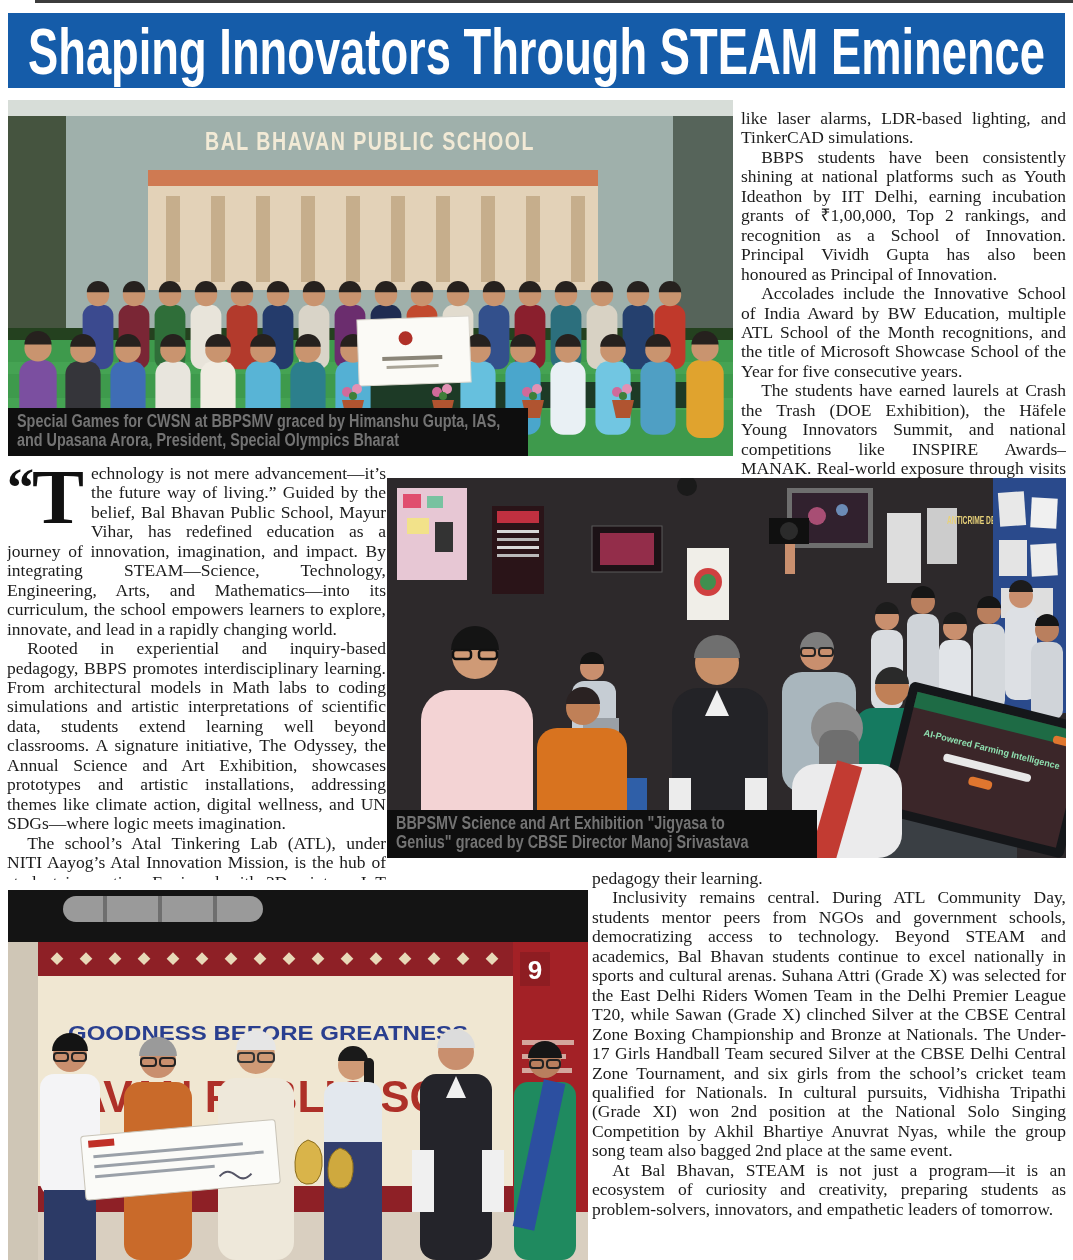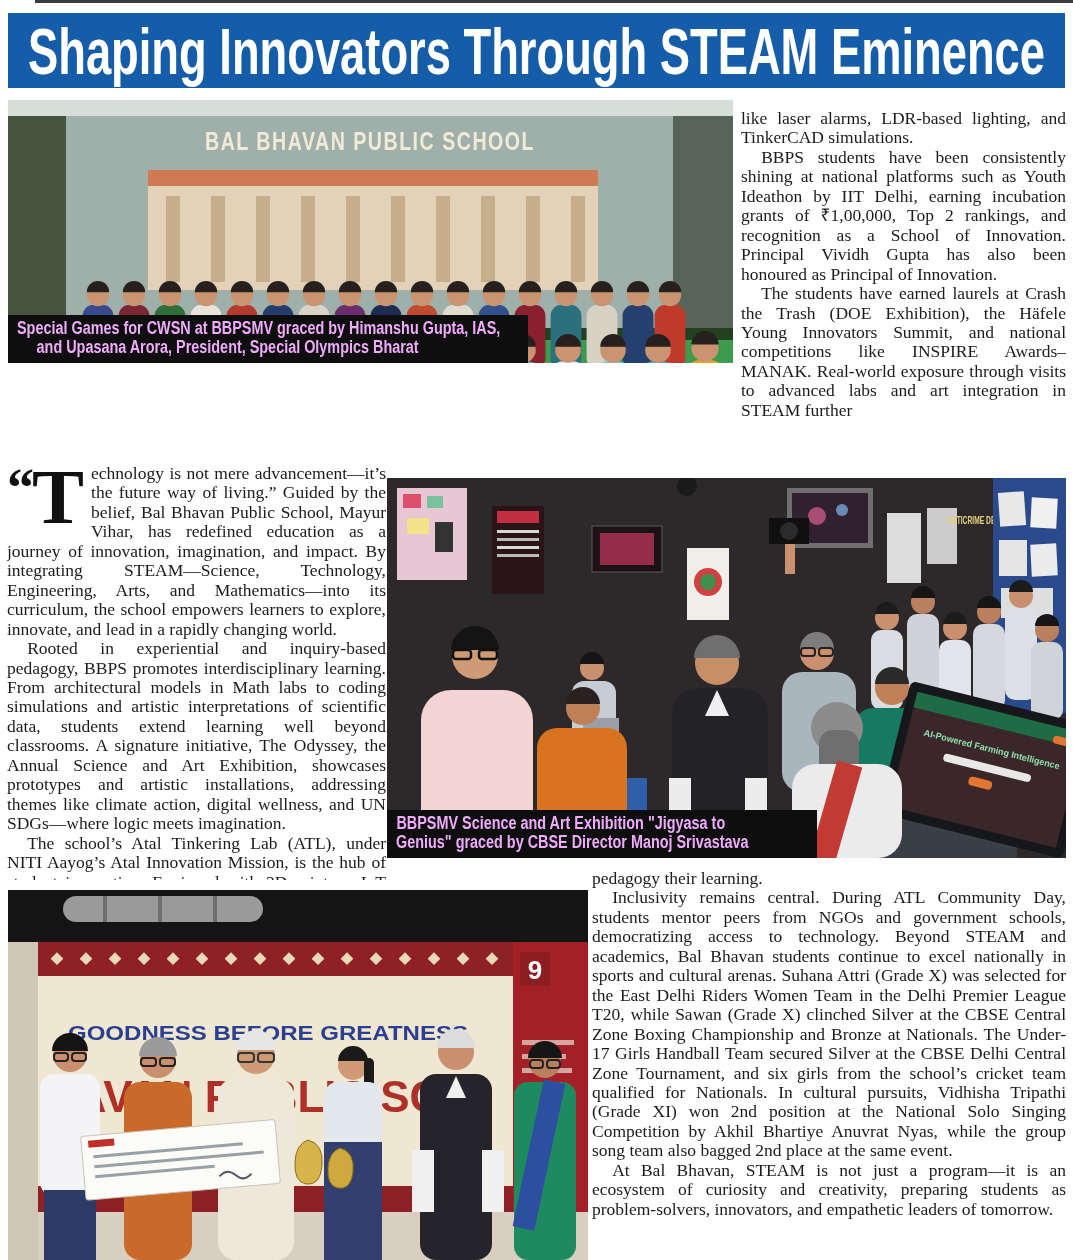--- a/index.html
+++ b/index.html
@@ -6,21 +6,21 @@
   .page{position:relative;width:1073px;height:1260px;background:#ffffff;margin:0 auto;
         font-family:"Liberation Serif", serif;overflow:hidden;}
   .abs{position:absolute;}
   .topstrip{left:35px;top:0;width:1038px;height:3px;background:#3c3c3c;}
   .headline-box{left:8px;top:13px;width:1057px;height:66px;}
   .photo{overflow:hidden;}
   .photo svg{display:block;}
   .bodycol{font-size:17.5px;line-height:19.45px;text-align:justify;color:#1b1b1b;overflow:hidden;}
   .bodycol p{margin:0;}
   .bodycol p.ind{text-indent:1.15em;}
-  .caption{position:absolute;background:#0e0e0e;color:#f0abfc;
+  .caption{position:absolute;background:#0e0e0e;color:#737373;
            font-family:"Liberation Sans", sans-serif;font-weight:bold;
            font-size:18px;line-height:19px;padding:4px 9px 6px;}
   .caption .cl{display:block;transform:scaleX(0.8);transform-origin:0 50%;white-space:nowrap;}
   .dropwrap{float:left;margin:3px 7px 0 0;display:flex;align-items:flex-start;color:#111;}
   .dq{font-size:54px;line-height:.78;font-weight:bold;letter-spacing:-5px;margin-right:3px;}
   .dc{font-size:78px;line-height:.76;font-weight:bold;}
 </style>
 </head>
 <body>
 
@@ -28,21 +28,21 @@
 
   <div class="abs topstrip"></div>
 
   <div class="abs headline-box">
     <svg width="1057" height="75" viewBox="0 0 1057 75">
       <rect width="1057" height="75" fill="#155CA9"></rect>
       <text x="20" y="61" font-family="Liberation Sans, sans-serif" font-weight="bold" font-size="64" fill="#FFFFFF" textLength="1017" lengthAdjust="spacingAndGlyphs">Shaping Innovators Through STEAM Eminence</text>
     </svg>
   </div>
 
-  <div class="abs photo" style="left:8px;top:100px;width:725px;height:263px;text-align:right;">
+  <div class="abs photo" style="left:8px;top:100px;width:725px;height:356px;">
     <svg width="725" height="356" viewBox="0 0 725 356">
       <defs>
         <g id="prs">
           <rect x="-11" y="7" width="22" height="46" rx="8"></rect>
           <circle cx="0" cy="0" r="8" fill="#c9946f"></circle>
           <path d="M-8,-2 a8,8 0 0 1 16,0" fill="#26211e"></path>
         </g>
       </defs>
       <g>
         <rect width="725" height="356" fill="#87a09d"></rect>
@@ -143,20 +143,21 @@
     </svg>
     <div class="caption" style="left:0;bottom:0;width:502px;">
       <span class="cl">Special Games for CWSN at BBPSMV graced by  Himanshu Gupta, IAS,</span>
       <span class="cl">and Upasana Arora, President, Special Olympics Bharat</span>
     </div>
   </div>
 
   <div class="abs bodycol" style="left:741px;top:109px;width:325px;height:375px;">
     <p>like laser alarms, LDR-based lighting, and TinkerCAD simulations.</p>
     <p class="ind">BBPS students have been consistently shining at national platforms such as Youth Ideathon by IIT Delhi, earning incubation grants of ₹1,00,000, Top 2 rankings, and recognition as a School of Innovation. Principal Vividh Gupta has also been honoured as Principal of Innovation.</p>
+    <p class="ind">Accolades include the Innovative School of India Award by BW Education, multiple ATL School of the Month recognitions, and the title of Microsoft Showcase School of the Year for five consecutive years.</p>
     <p class="ind">The students have earned laurels at Crash the Trash (DOE Exhibition), the Häfele Young Innovators Summit, and national competitions like INSPIRE Awards–MANAK. Real-world exposure through visits to advanced labs and art integration in STEAM further</p>
   </div>
 
   <div class="abs bodycol" style="left:7px;top:464px;width:379px;height:416px;">
     <p>
       <span class="dropwrap">
         <span class="dq">“</span>
         <span class="dc">T</span>
       </span><span>echnology is not mere advancement—it’s the future way of living.” Guided by the belief, Bal Bhavan Public School, Mayur Vihar, has redefined education as a journey of innovation, imagination, and impact. By integrating STEAM—Science, Technology, Engineering, Arts, and Mathematics—into its curriculum, the school empowers learners to explore, innovate, and lead in a rapidly changing world.</span>
     </p>
@@ -299,21 +300,21 @@
           <rect x="652" y="240" width="20" height="8" rx="4" fill="#e0762f"></rect>
         </g>
         <g>
           <circle cx="450" cy="250" r="26" fill="#8c8c8c"></circle>
           <rect x="432" y="252" width="40" height="92" rx="14" fill="#6f6f6f"></rect>
           <rect x="405" y="286" width="110" height="94" rx="24" fill="#ebebec"></rect>
           <rect x="436" y="284" width="26" height="100" fill="#c23b32" transform="rotate(16 449 334)"></rect>
         </g>
       </g>
     </svg>
-    <div class="caption" style="left:0;bottom:0;width:412px;text-align:center;">
+    <div class="caption" style="left:0;bottom:0;width:412px;">
       <span class="cl">BBPSMV Science and Art Exhibition "Jigyasa to</span>
       <span class="cl">Genius" graced by CBSE Director Manoj Srivastava</span>
     </div>
   </div>
 
   <div class="abs bodycol" style="left:592px;top:869px;width:474px;height:391px;">
     <p>pedagogy their learning.</p>
     <p class="ind">Inclusivity remains central. During ATL Community Day, students mentor peers from NGOs and government schools, democratizing access to technology. Beyond STEAM and academics, Bal Bhavan students continue to excel nationally in sports and cultural arenas. Suhana Attri (Grade X) was selected for the East Delhi Riders Women Team in the Delhi Premier League T20, while Sawan (Grade X) clinched Silver at the CBSE Central Zone Boxing Championship and Bronze at Nationals. The Under-17 Girls Handball Team secured Silver at the CBSE Delhi Central Zone Tournament, and six girls from the school’s cricket team qualified for Nationals. In cultural pursuits, Vidhisha Tripathi (Grade XI) won 2nd position at the National Solo Singing Competition by Akhil Bhartiye Anuvrat Nyas, while the group song team also bagged 2nd place at the same event.</p>
     <p class="ind">At Bal Bhavan, STEAM is not just a program—it is an ecosystem of curiosity and creativity, preparing students as problem-solvers, innovators, and empathetic leaders of tomorrow.</p>
   </div>

